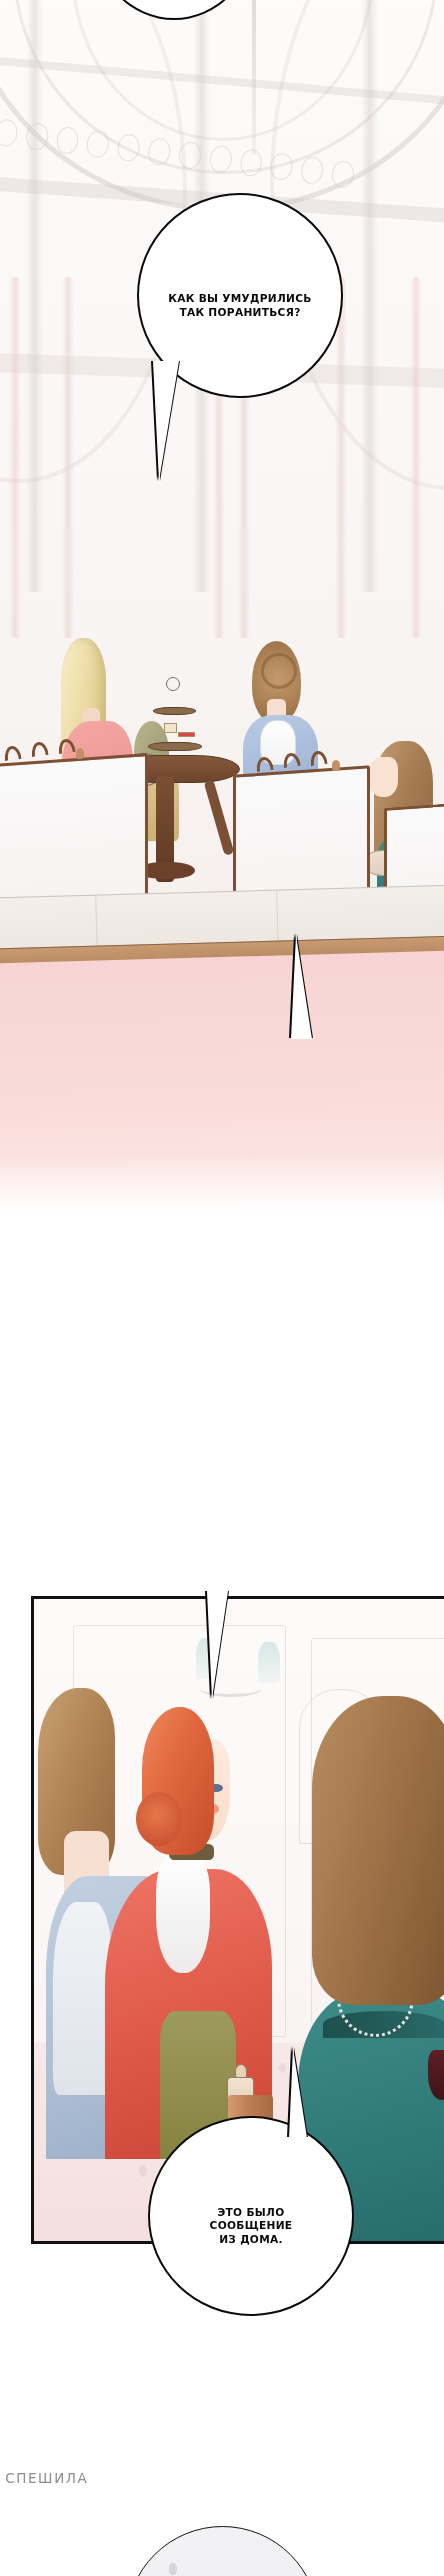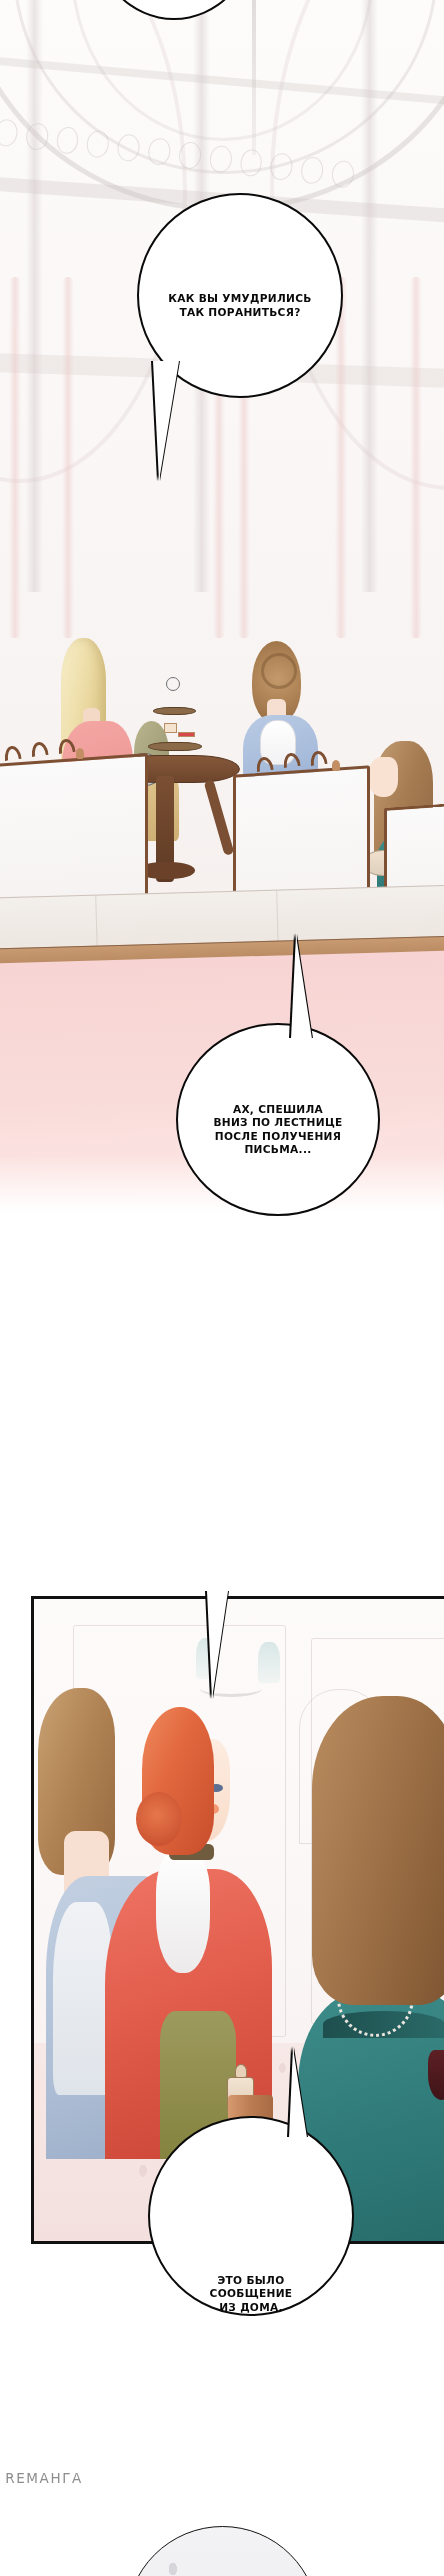--- a/index.html
+++ b/index.html
@@ -388,21 +388,21 @@
   .b3 { left:111px; top:1365px; width:270px; height:258px; }
   .b3 .txt { font-size:11.3px; }
   .b3-tail {
     position:absolute; left:207px; top:1591px; width:0; height:0; z-index:41;
     border-left:5.2px solid transparent;
     border-right:16.7px solid transparent;
     border-top:108px solid #fff;
     filter:drop-shadow(-1.3px 0.6px 0 #0a0a0a) drop-shadow(1.3px 0.6px 0 #0a0a0a);
   }
 
-  .b4 { left:148px; top:2116px; width:206px; height:200px;align-items:flex-end; }
+  .b4 { left:148px; top:2116px; width:206px; height:200px; }
   .b4 .txt { font-size:10.6px; }
   .b4-tail {
     position:absolute; left:289px; top:2048px; width:0; height:0; z-index:41;
     border-left:4.5px solid transparent;
     border-right:14px solid transparent;
     border-bottom:90px solid #fff;
     filter:drop-shadow(-1.3px -0.6px 0 #0a0a0a) drop-shadow(1.3px -0.6px 0 #0a0a0a);
   }
 
   
@@ -578,33 +578,27 @@
     <div class="p2-right-hair"></div>
   </div>
 
   <div class="b1-tail"></div>
   <div class="bubble b1">
     <span class="txt">КАК ВЫ УМУДРИЛИСЬ
 ТАК ПОРАНИТЬСЯ?</span>
   </div>
 
   <div class="b2-tail"></div>
-  <div class="bubble b2">
-    <span class="txt">АХ, СПЕШИЛА
-ВНИЗ ПО ЛЕСТНИЦЕ
-ПОСЛЕ ПОЛУЧЕНИЯ
-ПИСЬМА...</span>
-  </div>
 
   <div class="b3-tail"></div>
 
   <div class="b4-tail"></div>
   <div class="bubble b4">
     <span class="txt">ЭТО БЫЛО
 СООБЩЕНИЕ
 ИЗ ДОМА.</span>
   </div>
 
-  <div class="watermark">REMAHГA</div>
+  <div class="watermark">СПЕШИЛА</div>
   <div class="bottom-circle"></div>
 
 </div>
 
 
 </body></html>

